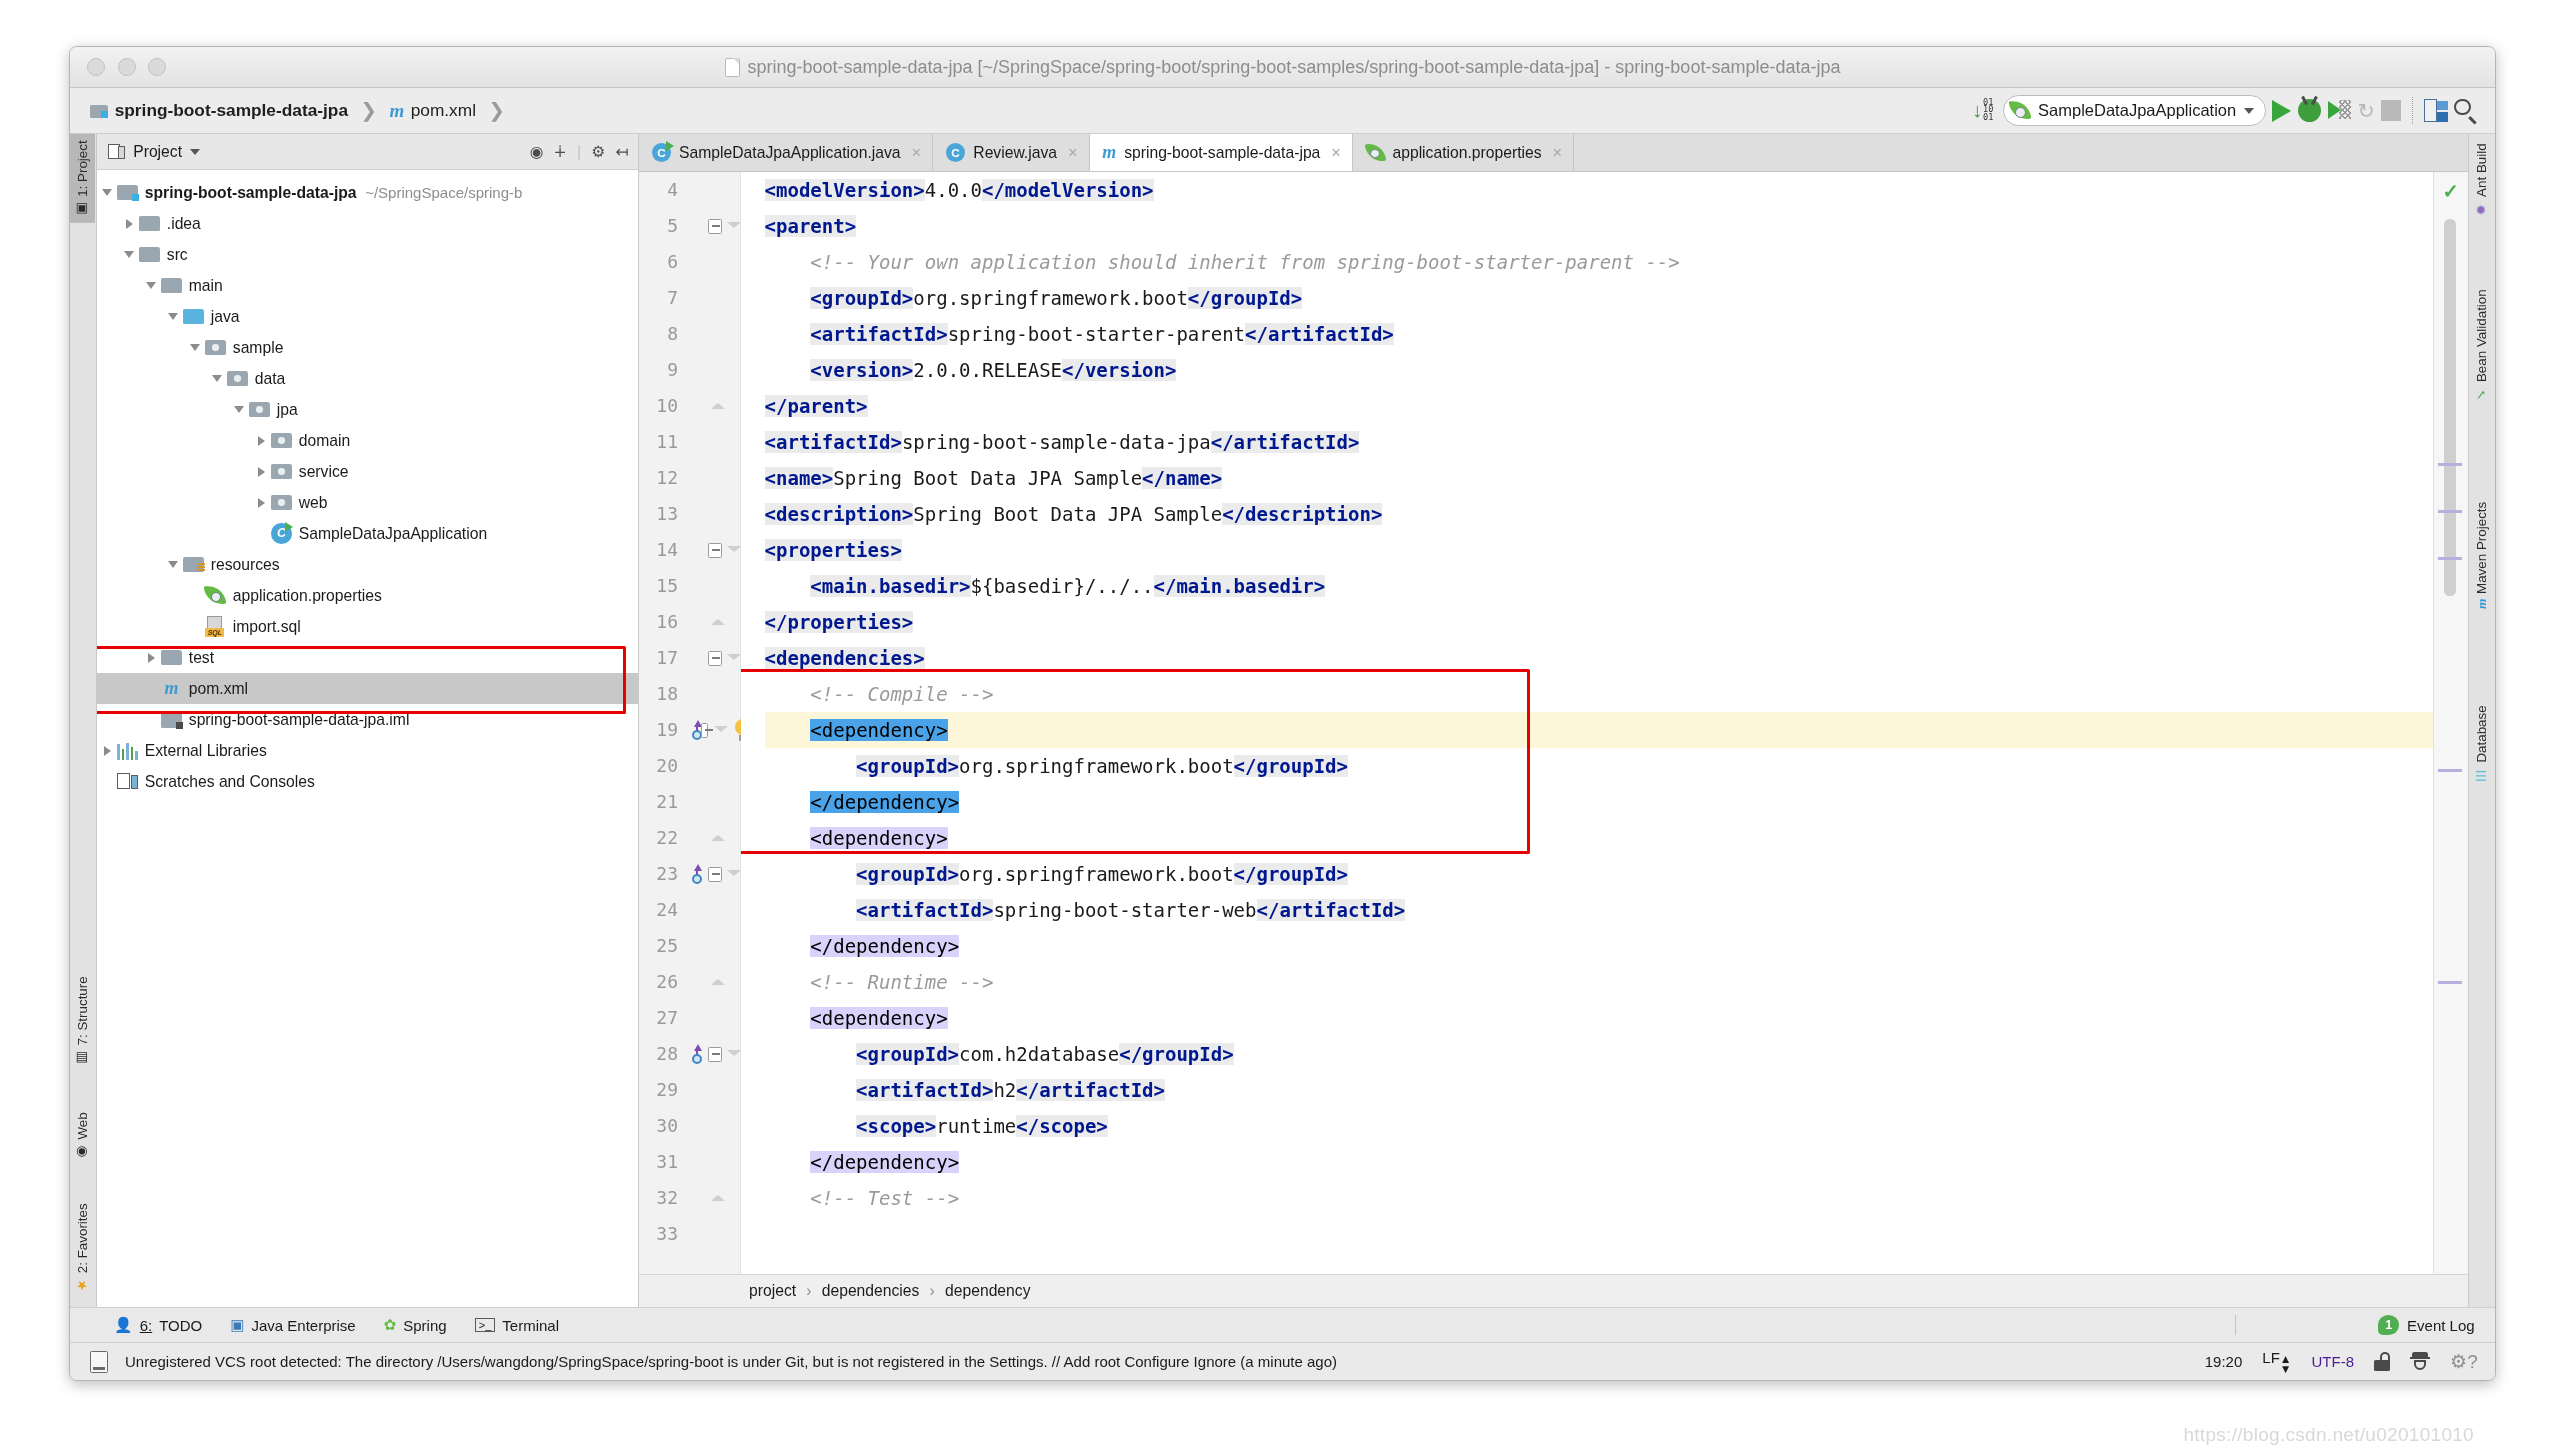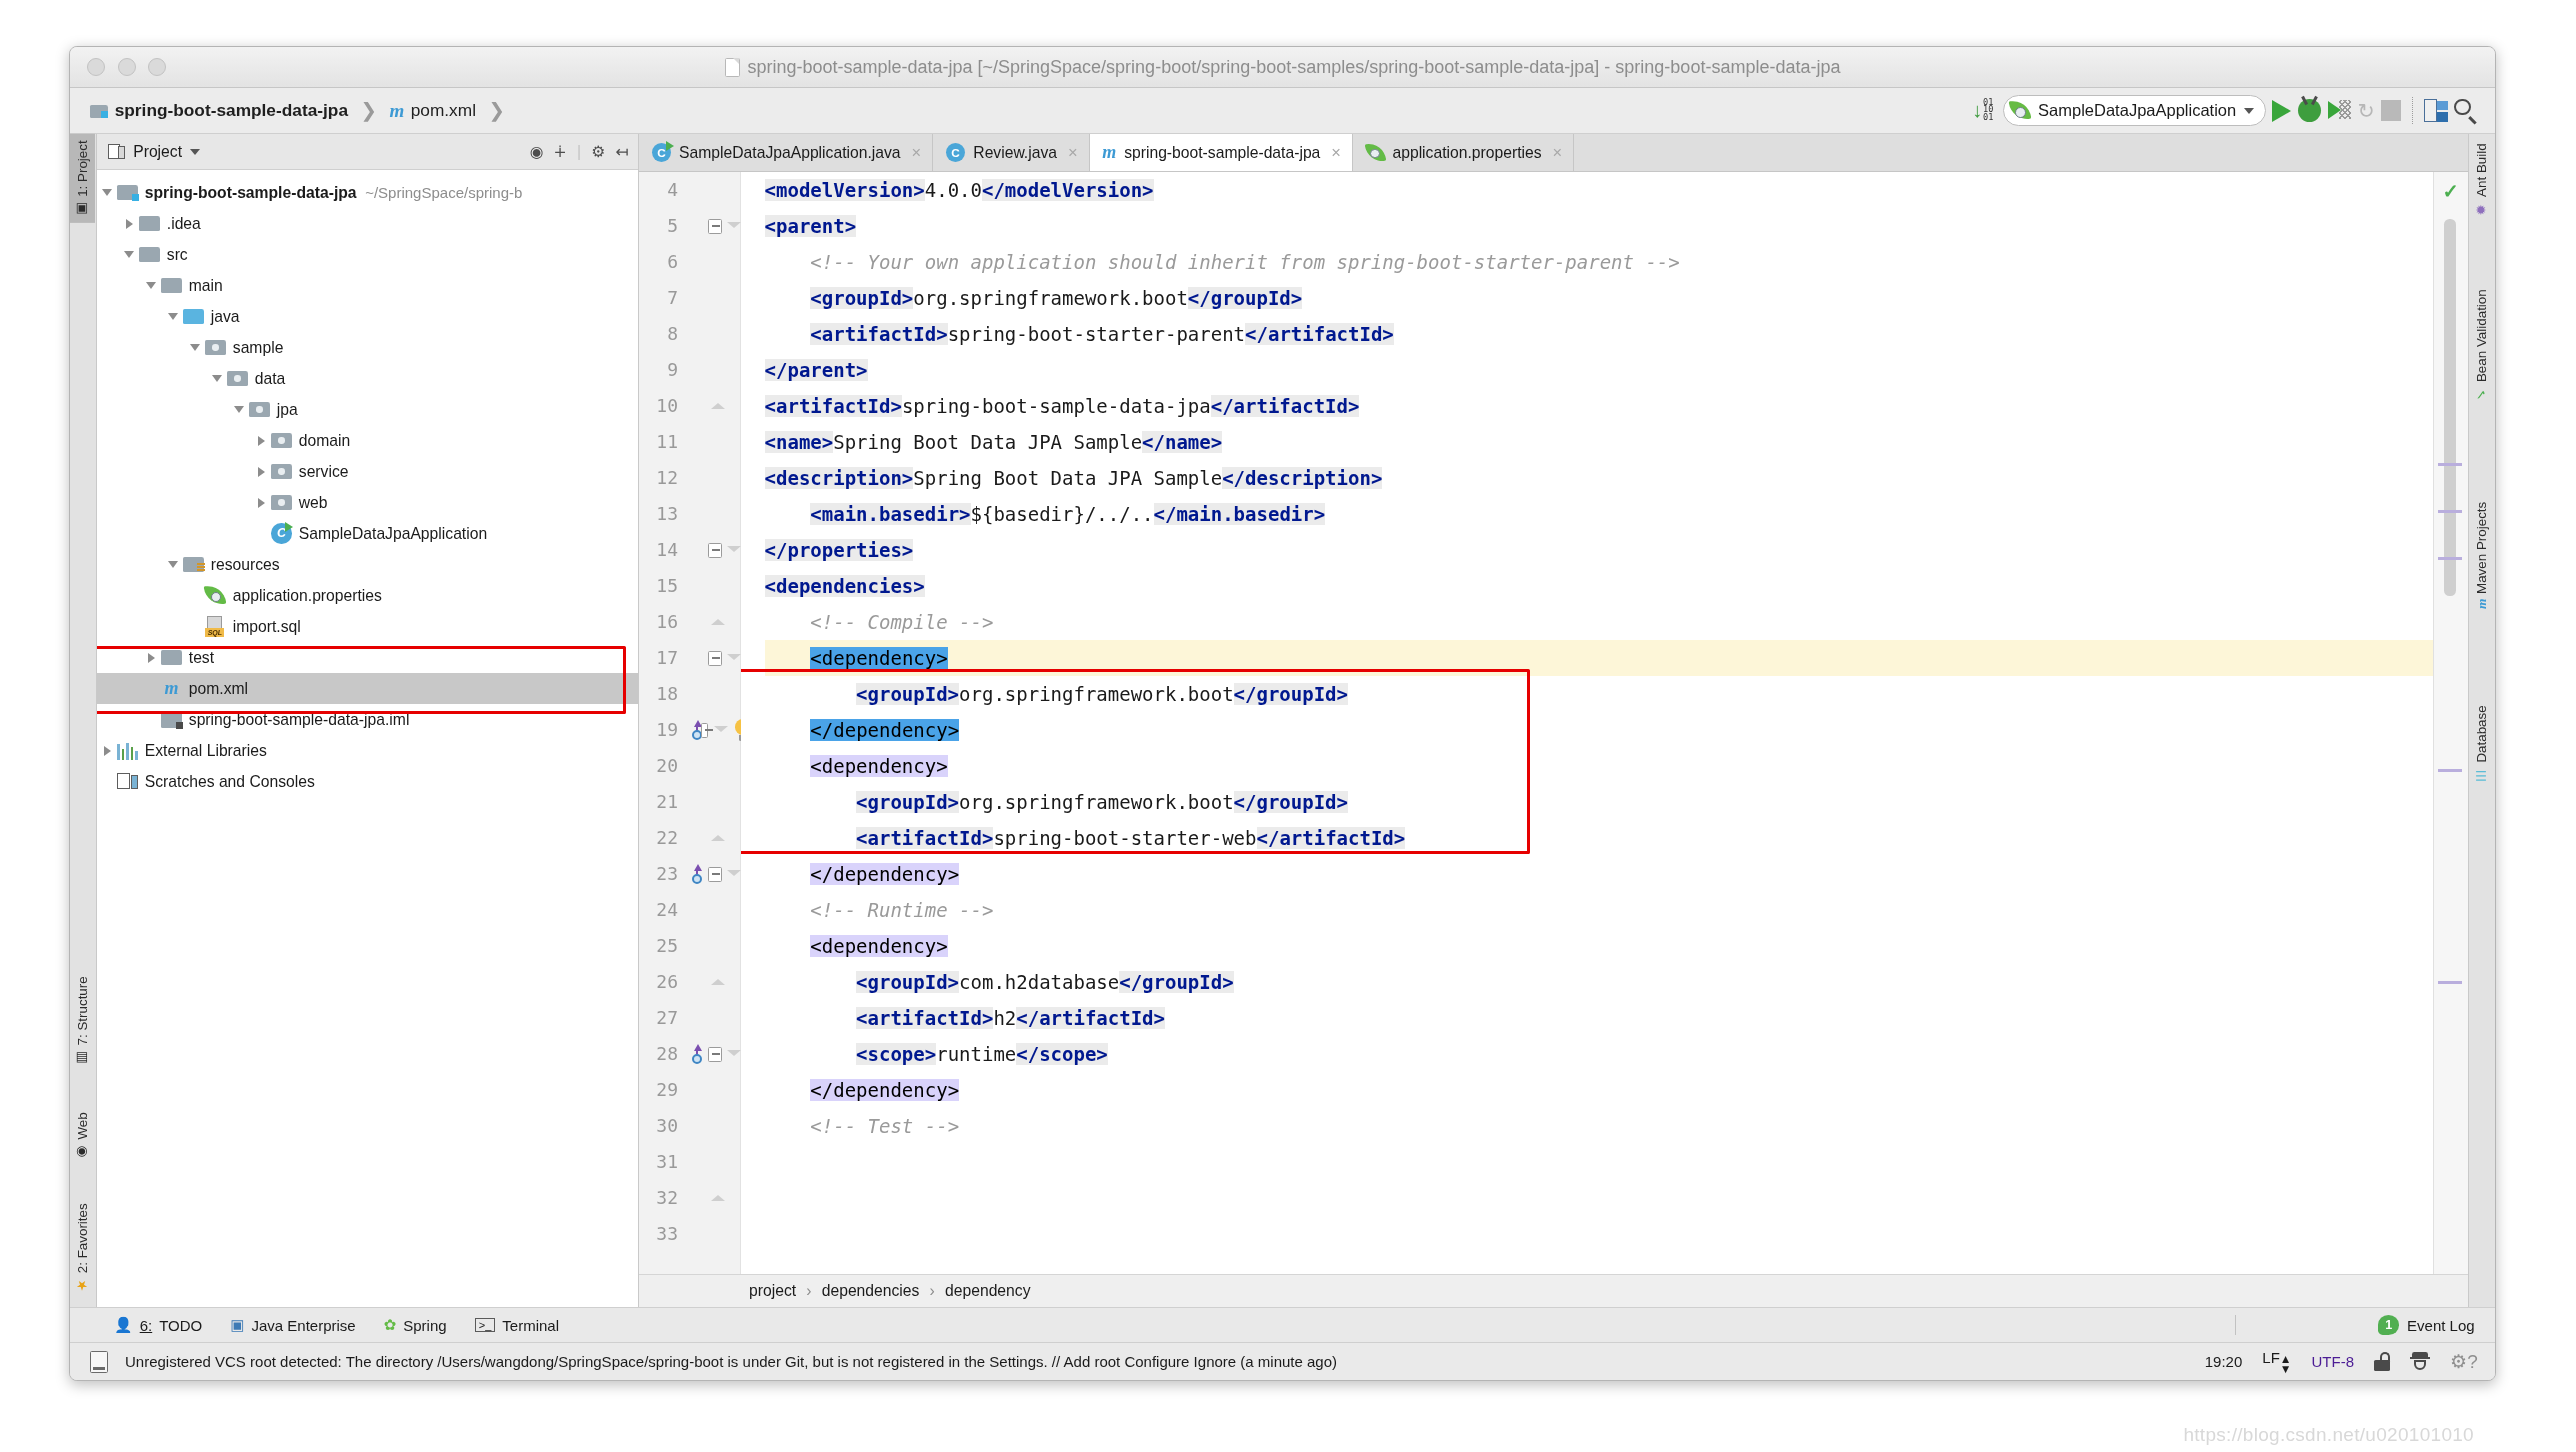--- a/index.html
+++ b/index.html
@@ -714,24 +714,26 @@
             </div>
         </div>
 
         <div class="code-col">
           <div class="code-lines" id="codelines">
               <div class="cl"><span></span><span class="tg">&lt;modelVersion&gt;</span><span class="txt">4.0.0</span><span class="tg">&lt;/modelVersion&gt;</span></div>
               <div class="cl"><span></span><span class="tg">&lt;parent&gt;</span></div>
               <div class="cl"><span>    </span><span class="cmt">&lt;!-- Your own application should inherit from spring-boot-starter-parent --&gt;</span></div>
               <div class="cl"><span>    </span><span class="tg">&lt;groupId&gt;</span><span class="txt">org.springframework.boot</span><span class="tg">&lt;/groupId&gt;</span></div>
               <div class="cl"><span>    </span><span class="tg">&lt;artifactId&gt;</span><span class="txt">spring-boot-starter-parent</span><span class="tg">&lt;/artifactId&gt;</span></div>
+              <div class="cl"><span>    </span><span class="tg">&lt;version&gt;</span><span class="txt">2.0.0.RELEASE</span><span class="tg">&lt;/version&gt;</span></div>
               <div class="cl"><span></span><span class="tg">&lt;/parent&gt;</span></div>
               <div class="cl"><span></span><span class="tg">&lt;artifactId&gt;</span><span class="txt">spring-boot-sample-data-jpa</span><span class="tg">&lt;/artifactId&gt;</span></div>
               <div class="cl"><span></span><span class="tg">&lt;name&gt;</span><span class="txt">Spring Boot Data JPA Sample</span><span class="tg">&lt;/name&gt;</span></div>
               <div class="cl"><span></span><span class="tg">&lt;description&gt;</span><span class="txt">Spring Boot Data JPA Sample</span><span class="tg">&lt;/description&gt;</span></div>
+              <div class="cl"><span></span><span class="tg">&lt;properties&gt;</span></div>
               <div class="cl"><span>    </span><span class="tg">&lt;main.basedir&gt;</span><span class="txt">${basedir}/../..</span><span class="tg">&lt;/main.basedir&gt;</span></div>
               <div class="cl"><span></span><span class="tg">&lt;/properties&gt;</span></div>
               <div class="cl"><span></span><span class="tg">&lt;dependencies&gt;</span></div>
               <div class="cl"><span>    </span><span class="cmt">&lt;!-- Compile --&gt;</span></div>
               <div class="cl caret"><span>    </span><span class="hl-sel">&lt;</span><span class="hl-sel">dependency</span><span class="hl-sel">&gt;</span></div>
               <div class="cl"><span>        </span><span class="tg">&lt;groupId&gt;</span><span class="txt">org.springframework.boot</span><span class="tg">&lt;/groupId&gt;</span></div>
               <div class="cl"><span>    </span><span class="hl-sel">&lt;/</span><span class="hl-sel">dependency</span><span class="hl-sel">&gt;</span></div>
               <div class="cl"><span>    </span><span class="hl-pair">&lt;dependency&gt;</span></div>
               <div class="cl"><span>        </span><span class="tg">&lt;groupId&gt;</span><span class="txt">org.springframework.boot</span><span class="tg">&lt;/groupId&gt;</span></div>
               <div class="cl"><span>        </span><span class="tg">&lt;artifactId&gt;</span><span class="txt">spring-boot-starter-web</span><span class="tg">&lt;/artifactId&gt;</span></div>

